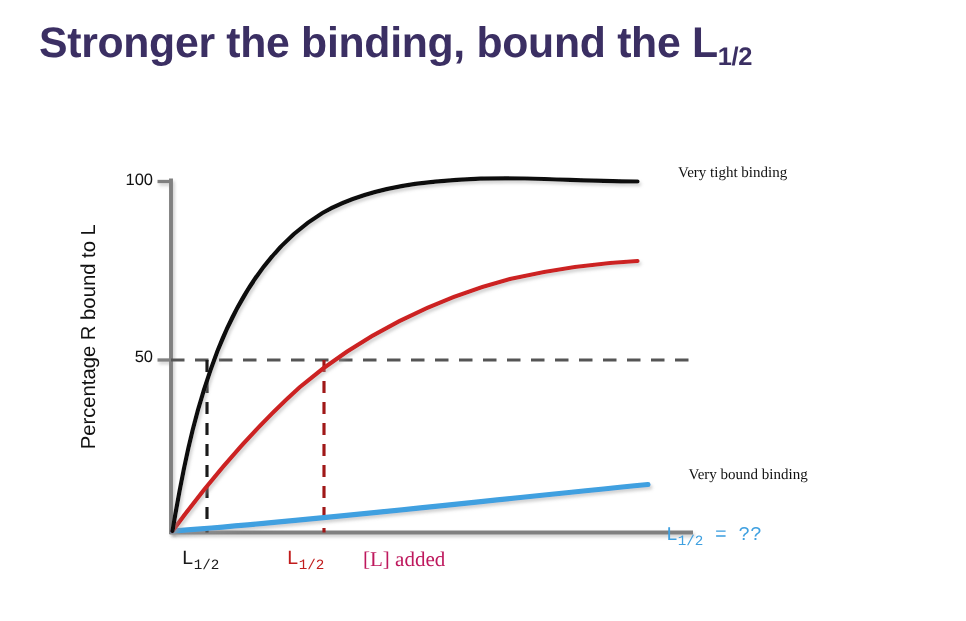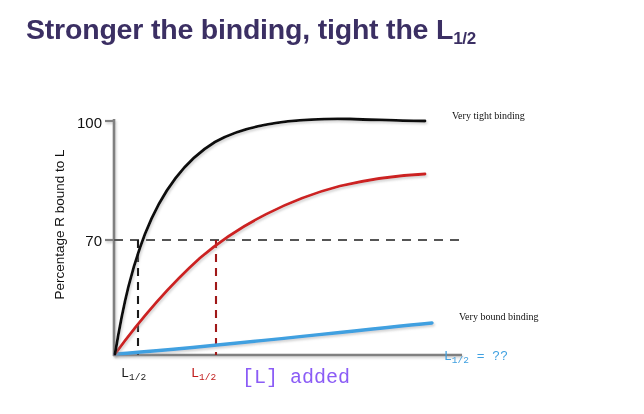--- a/index.html
+++ b/index.html
@@ -57,21 +57,21 @@
   #chart svg {
     display: block;
     width: 644px;
     height: 414px;
   }
 
   
   .tick-label {
     position: absolute;
     font-family: "Liberation Sans", sans-serif;
-    font-size: 15px;
+    font-size: 11px;
     color: #111111;
     text-align: right;
     white-space: nowrap;
   }
   #tick-100 { left: 62px; top: 114px; width: 40px; }
   #tick-50  { left: 62px; top: 232px; width: 40px; }
 
   
   #ylabel {
     position: absolute;
@@ -85,23 +85,23 @@
     font-size: 13.5px;
     color: #111111;
     white-space: nowrap;
   }
 
   
   #xlabel {
     position: absolute;
     left: 242px;
     top: 366px;
-    font-family: Liberation Mono, monospace;
-    font-size: 20px;
-    color: #8b5cf6;
+    font-family: Liberation Serif, serif;
+    font-size: 14px;
+    color: #be185d;
     white-space: nowrap;
   }
 
   
   .lhalf {
     position: absolute;
     font-family: Liberation Mono, monospace;
     font-size: 13.5px;
     white-space: nowrap;
   }
@@ -125,21 +125,21 @@
   #label-tight        { left: 452px; top: 110px; }
   #label-intermediate { left: 450px; top: 163px; }
   #label-weak         { left: 459px; top: 311px; }
 </style>
 </head>
 <body>
 
 <div id="slide">
 
   <div id="title">
-    <span>Stronger the binding, tight the L</span><span class="sub">1/2</span>
+    <span>Stronger the binding, bound the L</span><span class="sub">1/2</span>
   </div>
 
   <div id="chart">
     <svg viewBox="0 0 644 414" xmlns="http://www.w3.org/2000/svg">
 
       <defs>
         <filter id="softshadow" x="-20%" y="-20%" width="150%" height="160%">
           <feDropShadow dx="1.2" dy="1.8" stdDeviation="1.1" flood-color="#9a9a9a" flood-opacity="0.45"></feDropShadow>
         </filter>
       </defs>
@@ -171,21 +171,21 @@
       <path d="M 115 354
                C 124 300, 132 268, 145 234
                C 160 196, 182 162, 215 142
                C 250 122, 300 118, 350 119
                C 385 120, 410 121, 425 121" fill="none" stroke="#111111" stroke-width="2.8" stroke-linecap="round" filter="url(#softshadow)"></path>
 
     </svg>
   </div>
 
   <div class="tick-label" id="tick-100">100</div>
-  <div class="tick-label" id="tick-50">70</div>
+  <div class="tick-label" id="tick-50">50</div>
 
   <div id="ylabel">Percentage R bound to L</div>
   <div id="xlabel">[L] added</div>
 
   <div class="lhalf" id="lhalf-black">
     <span>L</span><span class="sub">1/2</span>
   </div>
 
   <div class="lhalf" id="lhalf-red">
     <span>L</span><span class="sub">1/2</span>

